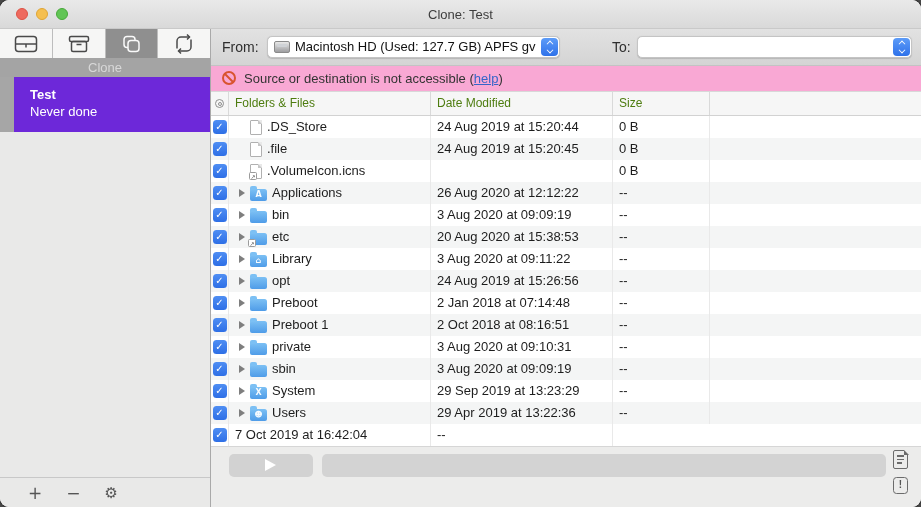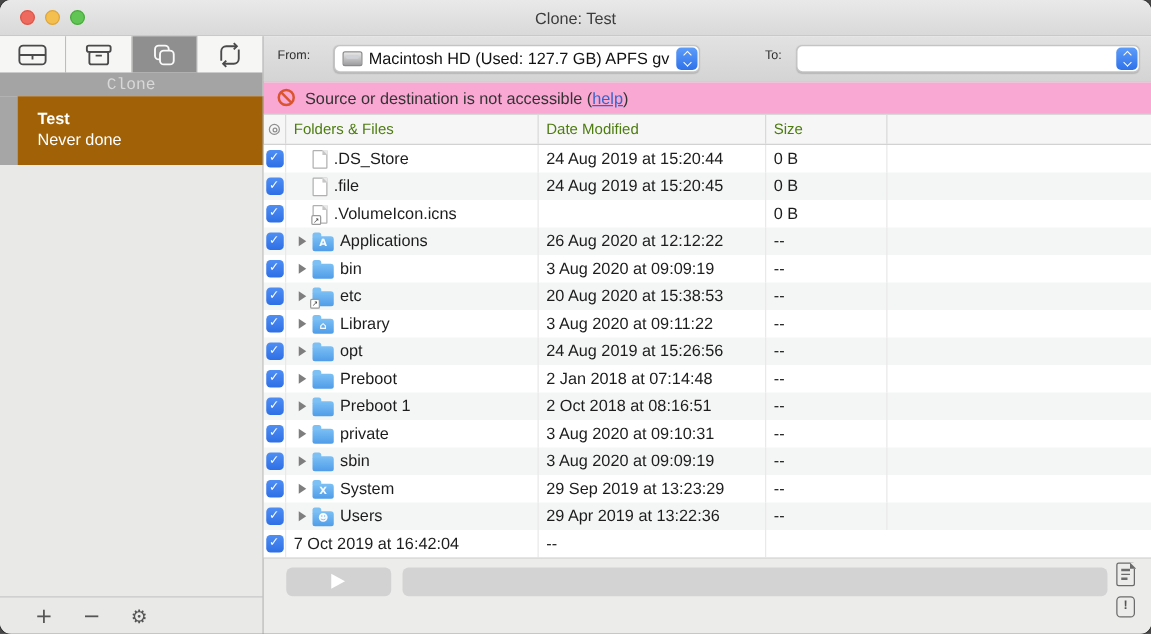--- a/index.html
+++ b/index.html
@@ -15,34 +15,34 @@
   .light.green{background:#61c555;border:1px solid #48a93a;}
   .win-title{position:absolute;left:0;right:0;top:0;height:29px;line-height:29px;text-align:center;font-size:13px;color:#3d3d3d;}
 
   
   .sidebar{position:absolute;left:0;top:29px;width:210px;bottom:0;background:#e9e9e8;}
   .tabbar{position:absolute;left:0;top:0;width:210px;height:29px;display:flex;background:#f6f6f5;}
   .tab{flex:1;display:flex;align-items:center;justify-content:center;border-right:1px solid #bdbdbd;color:#4a4a4a;background:#f6f6f5;box-sizing:border-box;}
   .tab:last-child{border-right:none;}
   .tab.selected{background:#8f8f8f;color:#fafafa;}
   .tab svg{display:block;}
-  .section-header{position:absolute;left:0;top:29px;width:210px;height:19px;background:#a4a4a4;color:#d8d8d8;font-size:13px;line-height:19px;text-align:center;font-family:Liberation Mono, monospace;}
+  .section-header{position:absolute;left:0;top:29px;width:210px;height:19px;background:#a4a4a4;color:#d8d8d8;font-size:13px;line-height:19px;text-align:center;}
   .left-strip{position:absolute;left:0;top:48px;width:14px;height:55px;background:#a6a6a6;}
-  .task-item{position:absolute;left:14px;top:48px;width:206px;height:55px;background:#a16207;color:#ffffff;box-sizing:border-box;padding:9px 0 0 16px;}
+  .task-item{position:absolute;left:14px;top:48px;width:206px;height:55px;background:#6d28d9;color:#ffffff;box-sizing:border-box;padding:9px 0 0 16px;}
   .task-title{font-size:13px;font-weight:bold;line-height:17px;}
   .task-sub{font-size:13px;line-height:17px;}
   .sidebar-footer{position:absolute;left:0;bottom:0;width:210px;height:30px;border-top:1px solid #c8c8c8;box-sizing:border-box;display:flex;align-items:center;padding-left:28px;gap:24px;color:#555;}
   .sf-btn{font-size:17px;line-height:16px;cursor:default;font-family:"DejaVu Sans",sans-serif;}
   .sf-btn.gear{font-size:15px;}
   .v-divider{position:absolute;left:210px;top:29px;bottom:0;width:1px;background:#a9a9a9;}
 
   
   .main{position:absolute;left:211px;top:29px;width:710px;bottom:0;}
   .srcdst{position:absolute;left:0;top:0;width:100%;height:37px;background:linear-gradient(#e2e2e2,#d4d4d4);border-bottom:1px solid #c3c3c3;box-sizing:border-box;}
-  .lbl{position:absolute;font-size:10px;color:#2e2e2e;top:10px;}
+  .lbl{position:absolute;font-size:14px;color:#2e2e2e;top:10px;}
   .lbl.from{left:11px;}
   .lbl.to{left:401px;}
   .popup{position:absolute;top:7px;height:22px;background:#ffffff;border:1px solid #c4c4c4;border-radius:5px;box-sizing:border-box;box-shadow:0 .5px 1px rgba(0,0,0,.15);}
   .popup.from{left:56px;width:293px;}
   .popup.to{left:426px;width:275px;}
   .popup-text{position:absolute;left:27px;right:20px;top:0;height:20px;line-height:20px;font-size:13px;color:#111;white-space:nowrap;overflow:hidden;}
   .popup.to .popup-text{left:8px;}
   .chev-btn{position:absolute;right:1px;top:1px;width:17px;height:18px;border-radius:4px;background:linear-gradient(#5d9cf8,#2f72ea);}
   .chev{position:absolute;left:5.5px;width:6px;height:6px;box-sizing:border-box;}
   .chev.up{top:3px;border-left:1.6px solid #fff;border-top:1.6px solid #fff;transform:rotate(45deg) scale(.8);}

